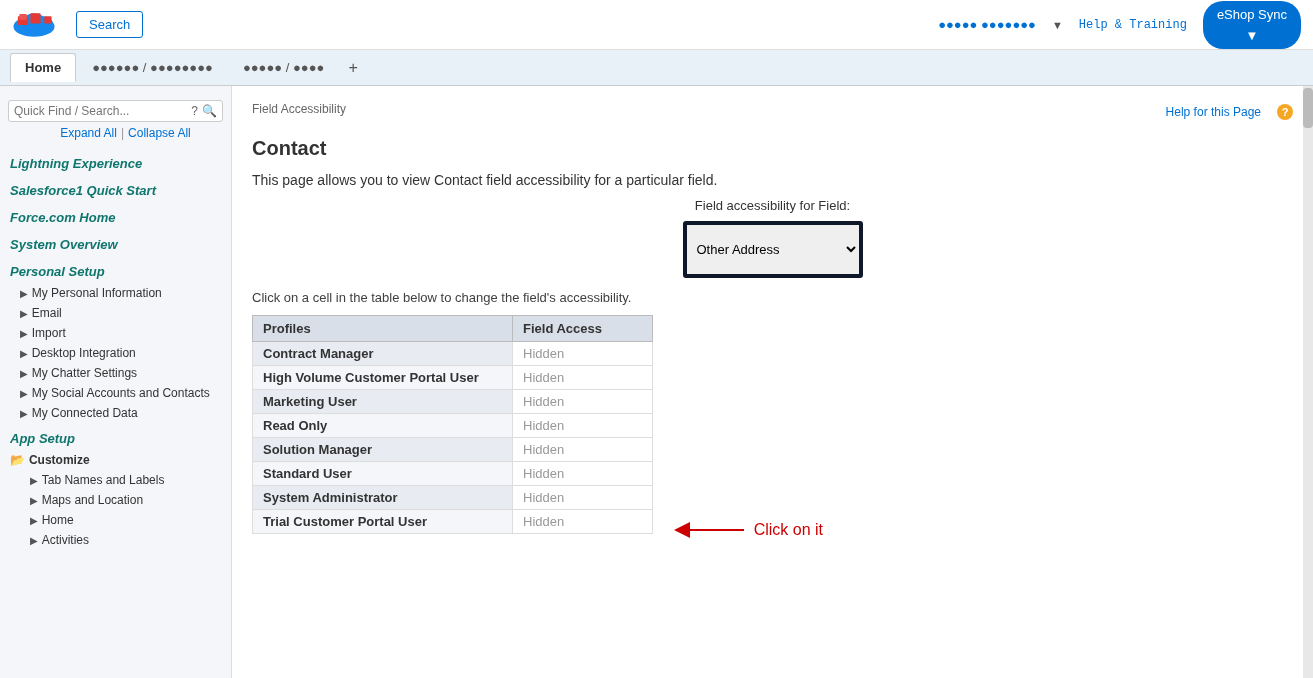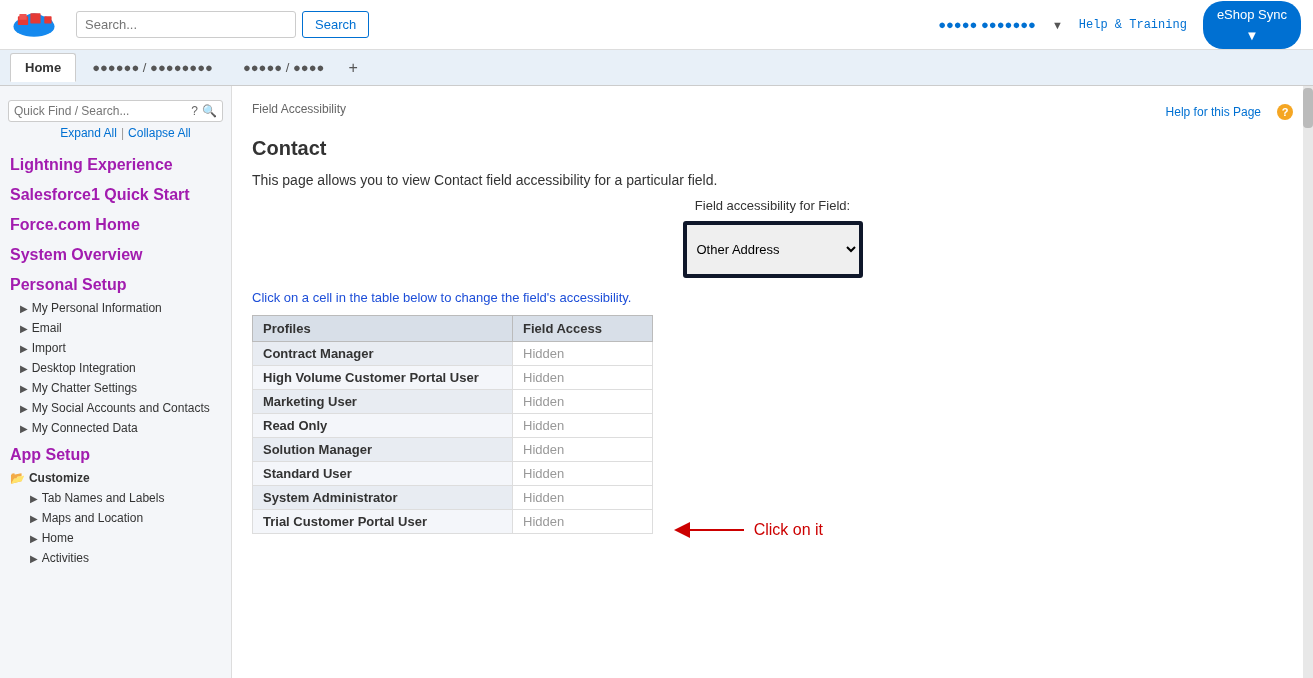--- a/index.html
+++ b/index.html
@@ -155,24 +155,25 @@
     }
     .expand-collapse a {
       color: #0070d2;
       text-decoration: none;
       cursor: pointer;
     }
     .expand-collapse span { color: #999; }
 
     .sidebar-section-title {
       font-weight: bold;
-      font-size: 16px;
-      color: #a21caf;
+      font-size: 13px;
+      color: #0f766e;
       padding: 8px 10px 4px 10px;
       cursor: pointer;
+      font-style: italic;
     }
     .sidebar-item {
       font-size: 12px;
       padding: 3px 10px 3px 20px;
       color: #333;
       cursor: pointer;
       display: flex;
       align-items: center;
       gap: 4px;
     }
@@ -218,21 +219,21 @@
     .field-select {
       padding: 16px 6px;
       border: 4px solid #0f172a;
       border-radius: 3px;
       font-size: 13px;
       min-width: 180px;
       cursor: pointer;
     }
     .click-note {
       font-size: 13px;
-      color: #1d4ed8;
+      color: #404040;
       margin-bottom: 10px;
     }
 
     
     .access-table {
       border-collapse: collapse;
       min-width: 400px;
     }
     .access-table th {
       background: #d8dfe8;
@@ -316,21 +317,20 @@
       <ellipse cx="42" cy="19" rx="14" ry="11" fill="#1589ee"></ellipse>
       <ellipse cx="30" cy="16" rx="16" ry="12" fill="#1589ee"></ellipse>
 
       <rect x="8" y="8" width="14" height="12" rx="1" fill="#e53935"></rect>
       <rect x="10" y="5" width="10" height="8" rx="1" fill="#ef5350"></rect>
       <rect x="25" y="4" width="14" height="14" rx="1" fill="#e53935"></rect>
       <rect x="44" y="8" width="10" height="10" rx="1" fill="#e53935"></rect>
     </svg>
   </div>
   <div class="search-box">
-    <input type="text" placeholder="Search..." style="">
     <button class="search-btn">Search</button>
   </div>
   <div class="top-nav-right">
     <span class="user-name">●●●●● ●●●●●●●</span>
     <span style="color:#555;font-size:11px;">▼</span>
     <a class="help-link">Help &amp; Training</a>
     <button class="eshop-btn">
       <span>eShop Sync</span>
       <span>▼</span>
     </button>

